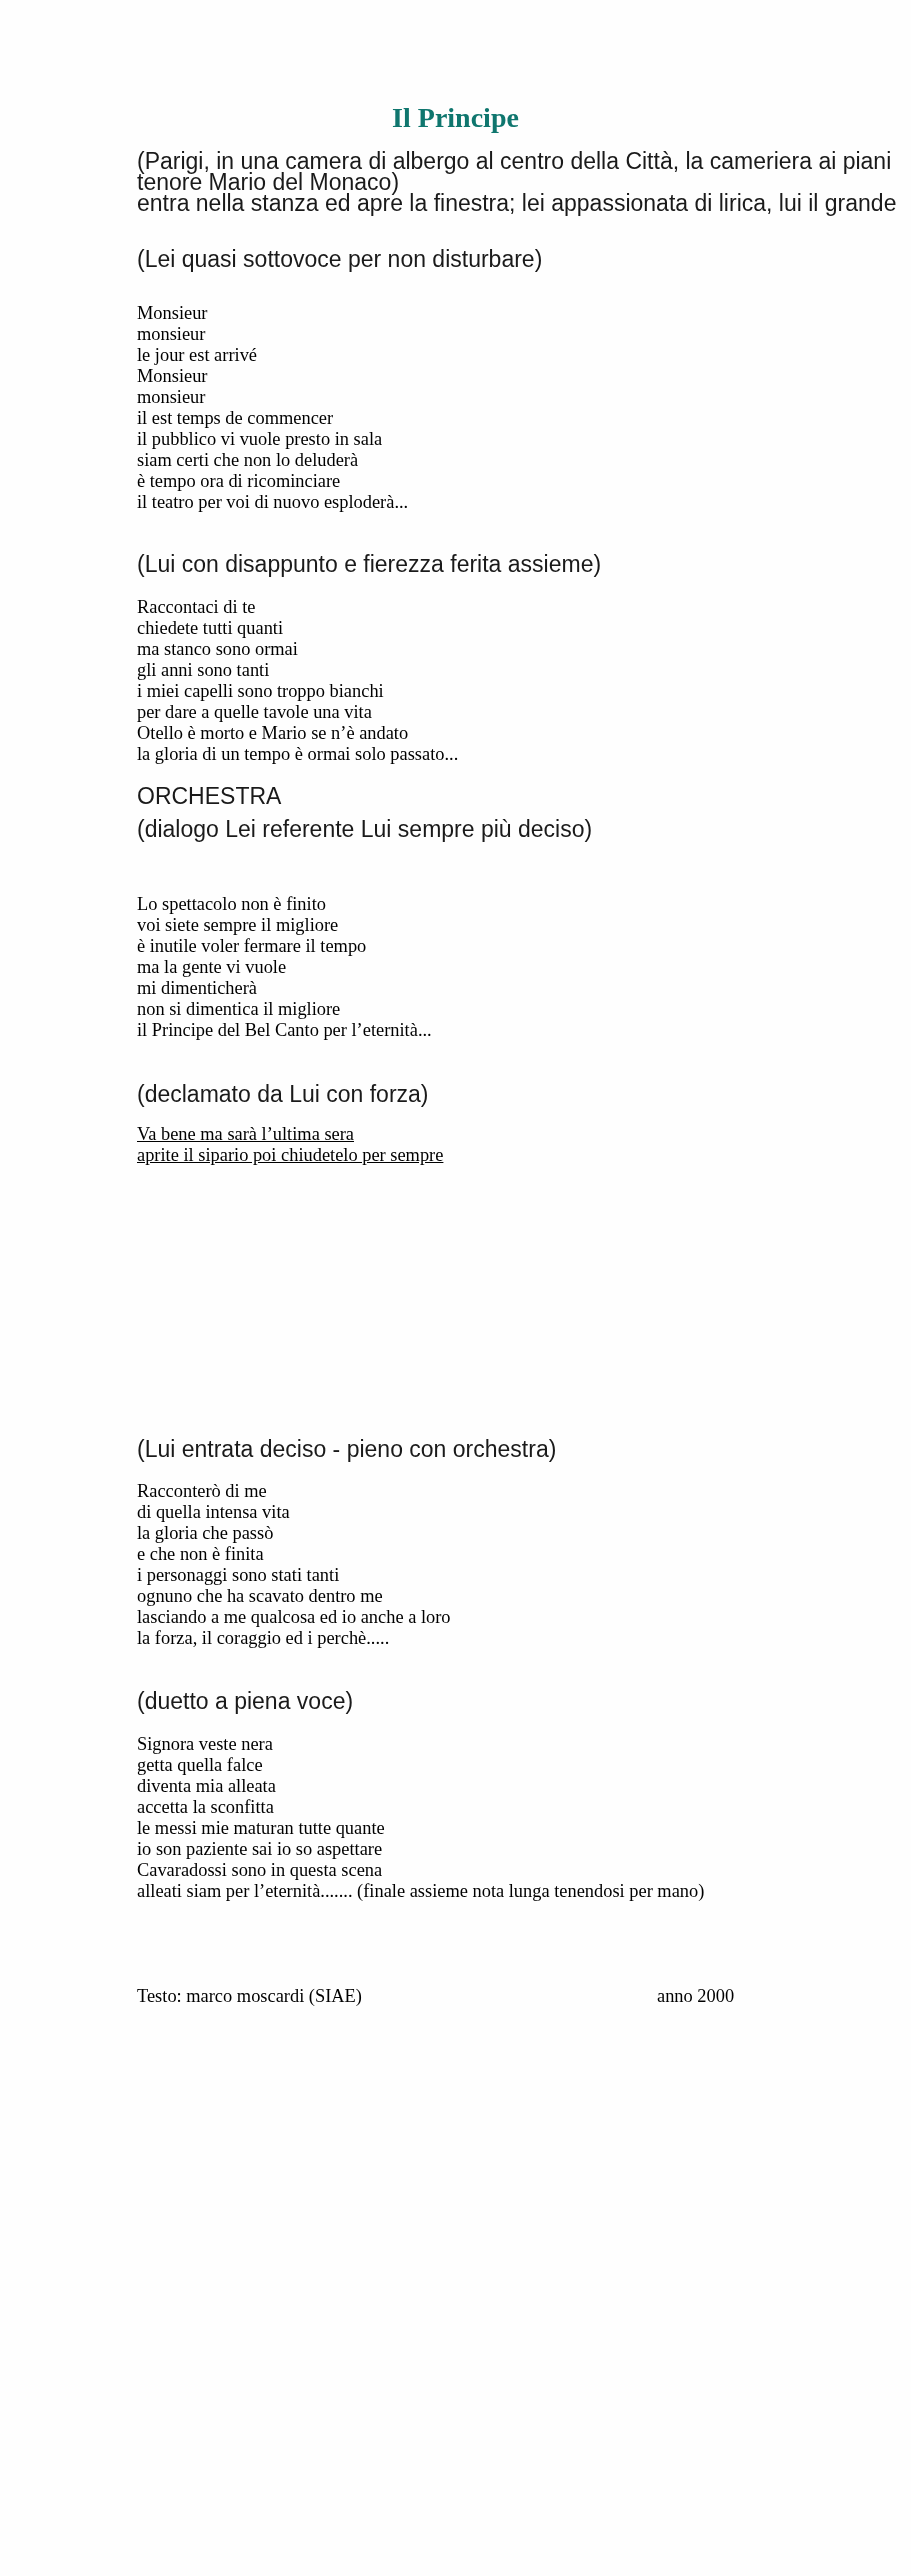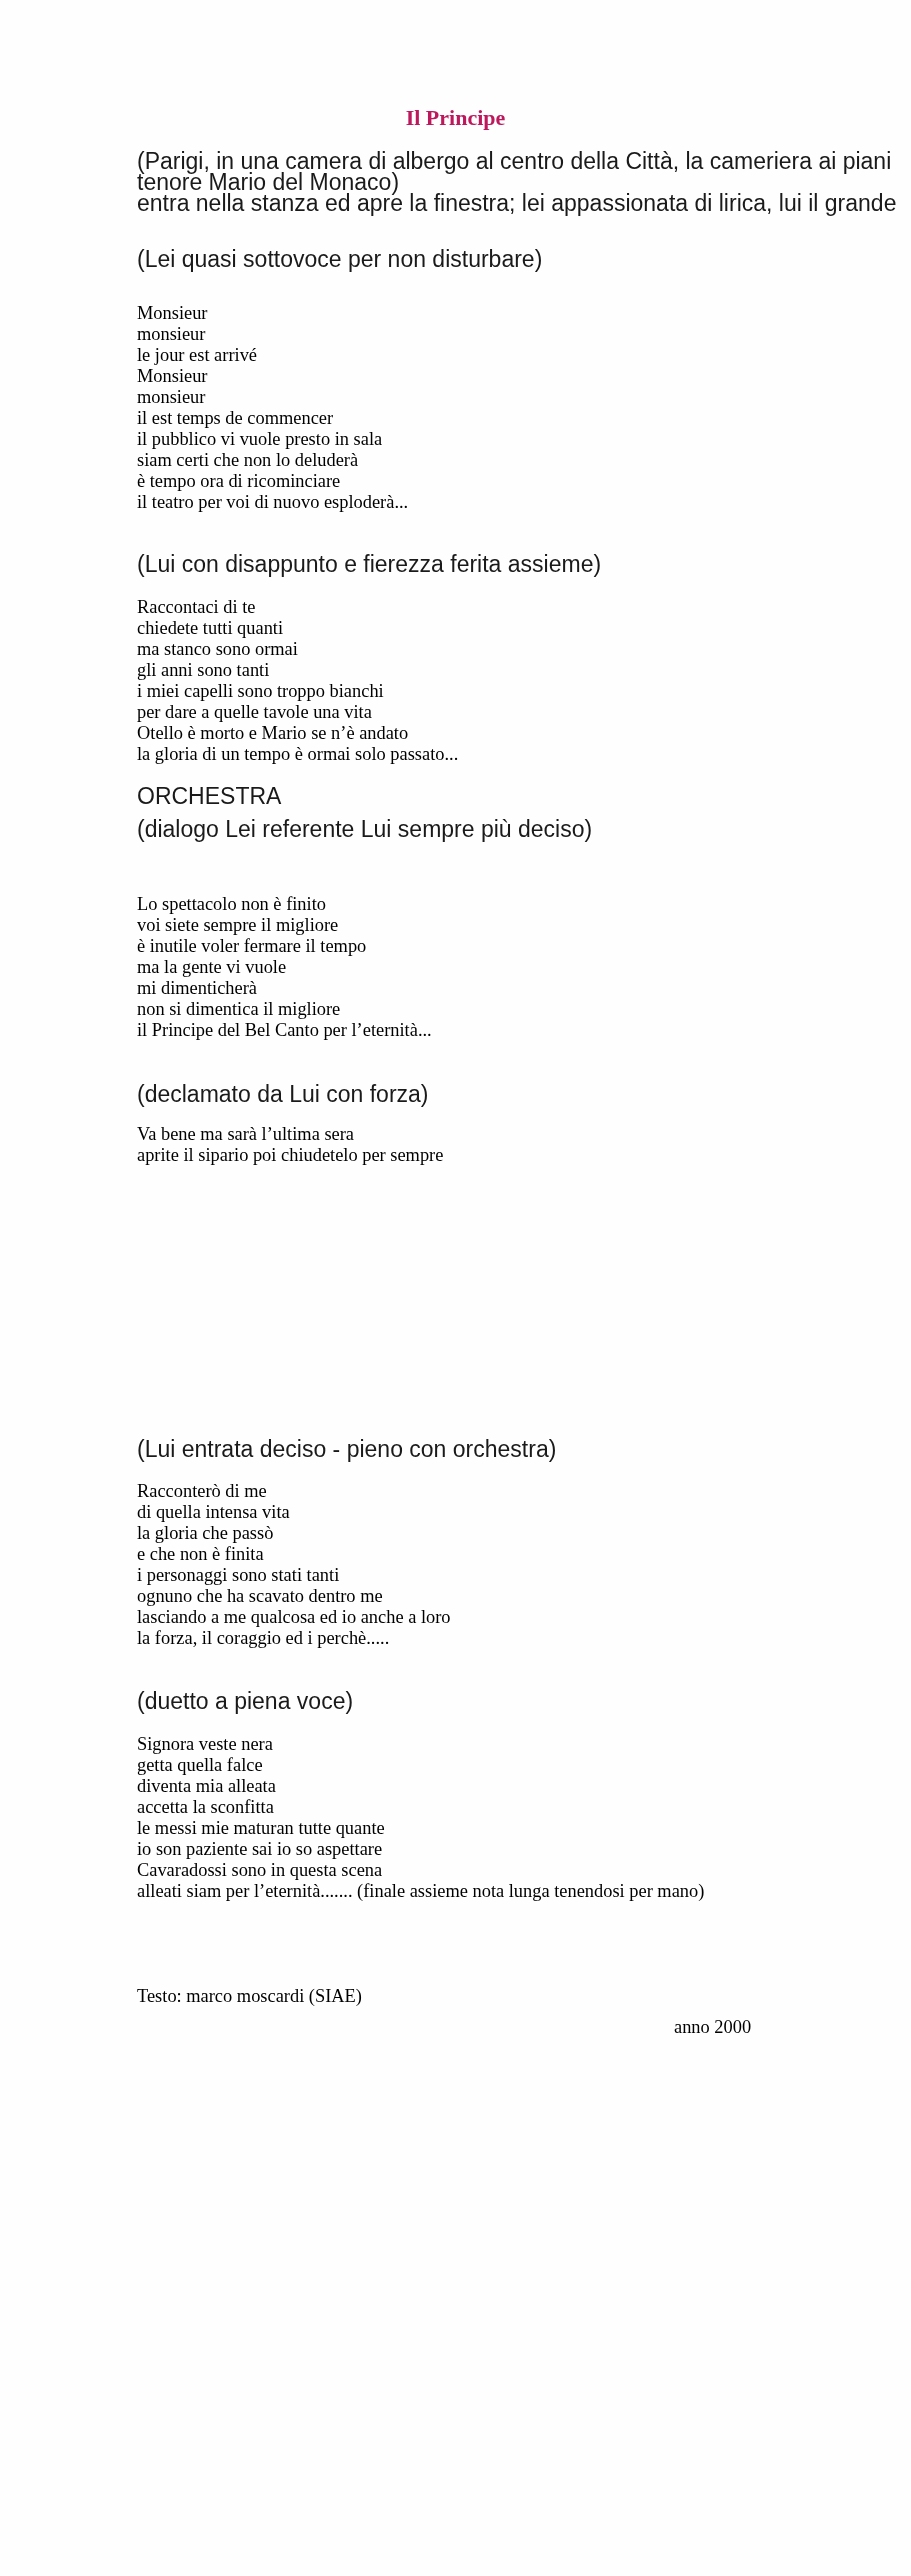--- a/index.html
+++ b/index.html
@@ -8,31 +8,31 @@
     width:911px;
     height:2576px;
     background:#fefefe;
     overflow:hidden;
     color:#000;
   }
   .abs{position:absolute;left:137px;}
   .serif{font-family:"Liberation Serif",serif;font-size:18.4px;line-height:21px;color:#000;}
   .sans{font-family:"Liberation Sans",sans-serif;font-size:23px;line-height:21px;color:#1a1a1a;}
   .it{}
-  .ul{}
+  .ul{text-decoration:underline;}
   .title{
     position:absolute;left:0;right:0;top:105px;
     text-align:center;
     font-family:"Liberation Serif",serif;
     font-weight:bold;
-    font-size:22px;line-height:26.4px;color:#be185d;
+    font-size:28px;line-height:26.4px;color:#0f766e;
   }
   .line{white-space:pre;}
   .intro{width:639px;}
-  .footer-year{position:absolute;left:674px;top:1986px;margin-top:31px;}
+  .footer-year{position:absolute;left:657px;top:1986px;}
 </style>
 </head>
 <body>
 
 <div class="page">
 
   <div class="title">Il Principe</div>
 
   <div class="abs serif intro" style="top:151px">
     <div class="line sans">(Parigi, in una camera di albergo al centro della Città, la cameriera ai piani</div>

